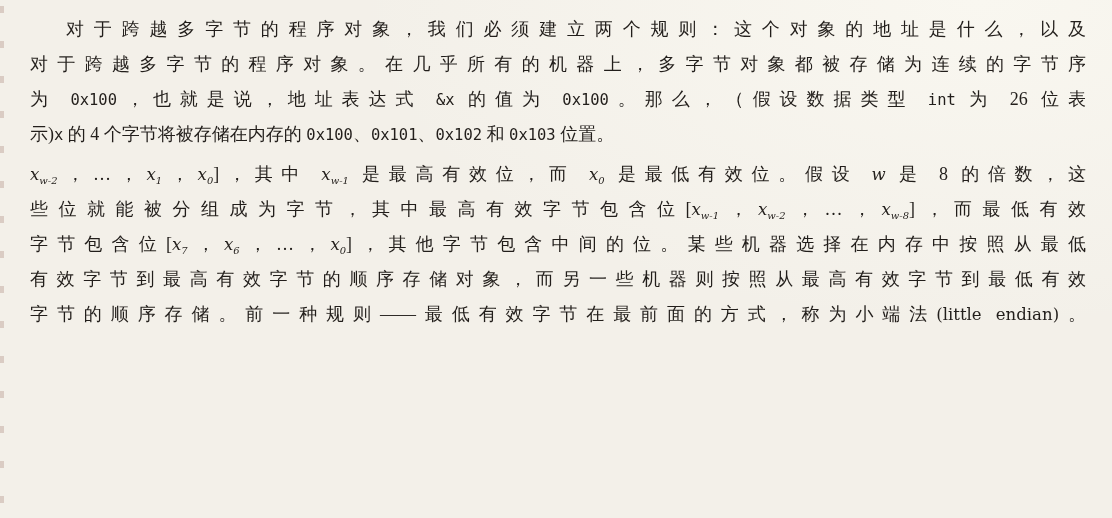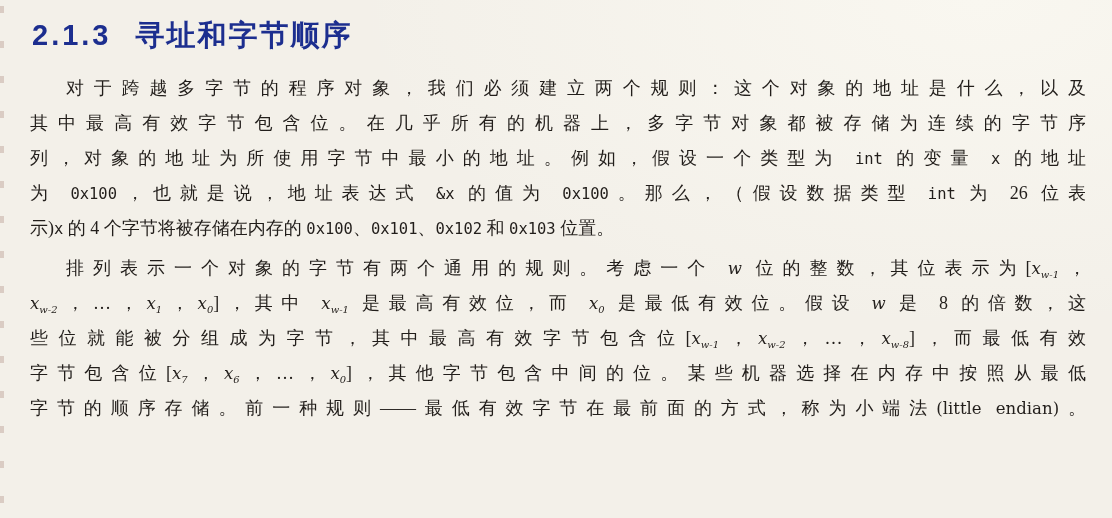--- a/index.html
+++ b/index.html
@@ -40,32 +40,28 @@
   .seg-m { font-family:"DejaVu Serif","Liberation Serif",serif; font-style:italic; font-size:0.92em; }
   .seg-m sub { font-size:0.60em; line-height:0; font-style:italic; }
   .seg-e { }
   .seg-r { font-family:"DejaVu Serif","Liberation Serif",serif; font-size:0.92em; }
 </style>
 </head>
 <body style="background: rgb(243, 240, 233); color: rgb(34, 30, 27);">
 
 <div class="page">
   <div class="scan-edge"></div>
-  <div class="heading" style="color: rgb(28, 46, 143);">
-    <span class="num">2.1.3</span><span class="ttl">寻址和字节顺序</span>
-  </div>
   <div class="body-text">
       <div class="para">
         <div class="line indent"><span class="seg seg-t">对于跨越多字节的程序对象，我们必须建立两个规则：这个对象的地址是什么，以及</span></div>
-        <div class="line"><span class="seg seg-t">其中最高有效字节包含位。在几乎所有的机器上，多字节对象都被存储为连续的字节序</span></div>
-        <div class="line"><span class="seg seg-t">列，对象的地址为所使用字节中最小的地址。例如，假设一个类型为 </span><span class="seg seg-c">int</span><span class="seg seg-t"> 的变量 </span><span class="seg seg-c">x</span><span class="seg seg-t"> 的地址</span></div>
+        <div class="line"><span class="seg seg-t">对于跨越多字节的程序对象。在几乎所有的机器上，多字节对象都被存储为连续的字节序</span></div>
         <div class="line"><span class="seg seg-t">为 </span><span class="seg seg-c">0x100</span><span class="seg seg-t">，也就是说，地址表达式 </span><span class="seg seg-c">&amp;x</span><span class="seg seg-t"> 的值为 </span><span class="seg seg-c">0x100</span><span class="seg seg-t">。那么，（假设数据类型 </span><span class="seg seg-c">int</span><span class="seg seg-t"> 为 26 位表</span></div>
         <div class="line last"><span class="seg seg-t">示)</span><span class="seg seg-c">x</span><span class="seg seg-t"> 的 4 个字节将被存储在内存的 </span><span class="seg seg-c">0x100</span><span class="seg seg-t">、</span><span class="seg seg-c">0x101</span><span class="seg seg-t">、</span><span class="seg seg-c">0x102</span><span class="seg seg-t"> 和 </span><span class="seg seg-c">0x103</span><span class="seg seg-t"> 位置。</span></div>
       </div>
       <div class="para">
-        <div class="line indent"><span class="seg seg-t">排列表示一个对象的字节有两个通用的规则。考虑一个 </span><span class="seg seg-m">w</span><span class="seg seg-t"> 位的整数，其位表示为[</span><span class="seg seg-m">x<sub>w-1</sub></span><span class="seg seg-t">，</span></div>
         <div class="line"><span class="seg seg-m">x<sub>w-2</sub></span><span class="seg seg-t">，…，</span><span class="seg seg-m">x<sub>1</sub></span><span class="seg seg-t">，</span><span class="seg seg-m">x<sub>0</sub></span><span class="seg seg-t">]，其中 </span><span class="seg seg-m">x<sub>w-1</sub></span><span class="seg seg-t"> 是最高有效位，而 </span><span class="seg seg-m">x<sub>0</sub></span><span class="seg seg-t"> 是最低有效位。假设 </span><span class="seg seg-m">w</span><span class="seg seg-t"> 是 8 的倍数，这</span></div>
         <div class="line"><span class="seg seg-t">些位就能被分组成为字节，其中最高有效字节包含位[</span><span class="seg seg-m">x<sub>w-1</sub></span><span class="seg seg-t">，</span><span class="seg seg-m">x<sub>w-2</sub></span><span class="seg seg-t">，…，</span><span class="seg seg-m">x<sub>w-8</sub></span><span class="seg seg-t">]，而最低有效</span></div>
         <div class="line"><span class="seg seg-t">字节包含位[</span><span class="seg seg-m">x<sub>7</sub></span><span class="seg seg-t">，</span><span class="seg seg-m">x<sub>6</sub></span><span class="seg seg-t">，…，</span><span class="seg seg-m">x<sub>0</sub></span><span class="seg seg-t">]，其他字节包含中间的位。某些机器选择在内存中按照从最低</span></div>
+        <div class="line"><span class="seg seg-t">有效字节到最高有效字节的顺序存储对象，而另一些机器则按照从最高有效字节到最低有效</span></div>
         <div class="line"><span class="seg seg-t">字节的顺序存储。前一种规则——最低有效字节在最前面的方式，称为</span><span class="seg seg-e">小端法</span><span class="seg seg-r">(little endian)</span><span class="seg seg-t">。</span></div>
       </div>
     </div>
 </div>
 
 </body></html>

